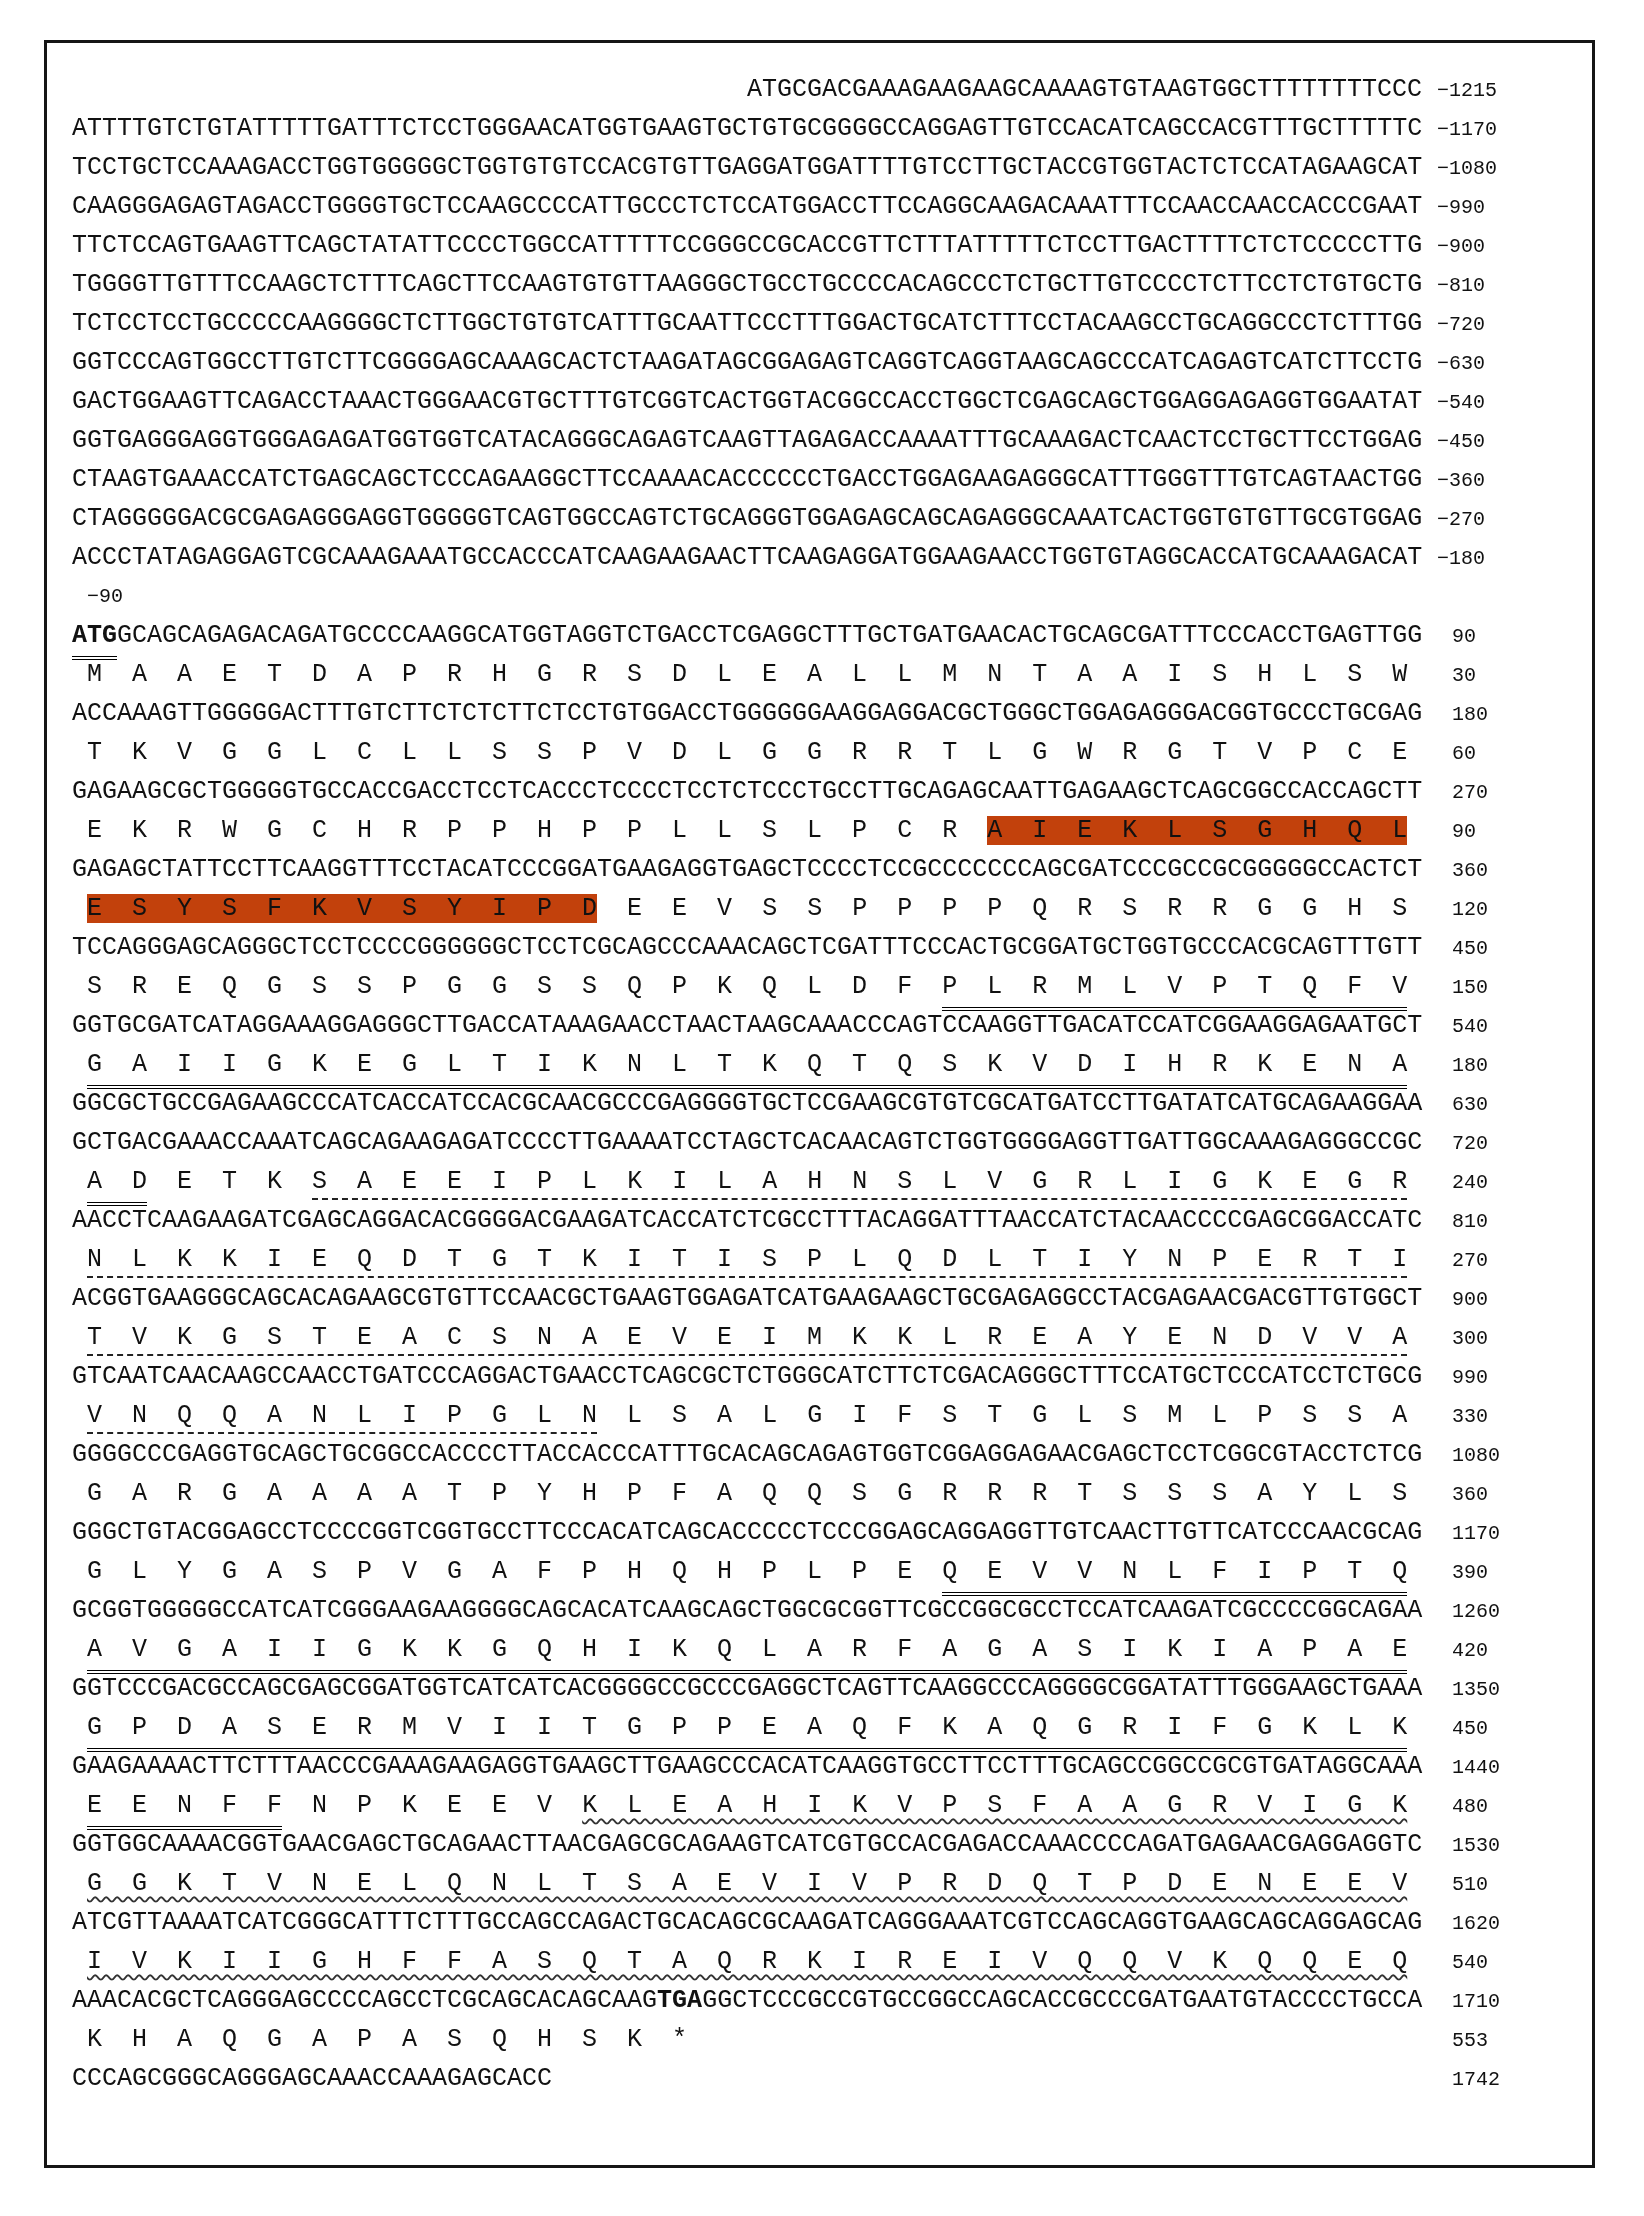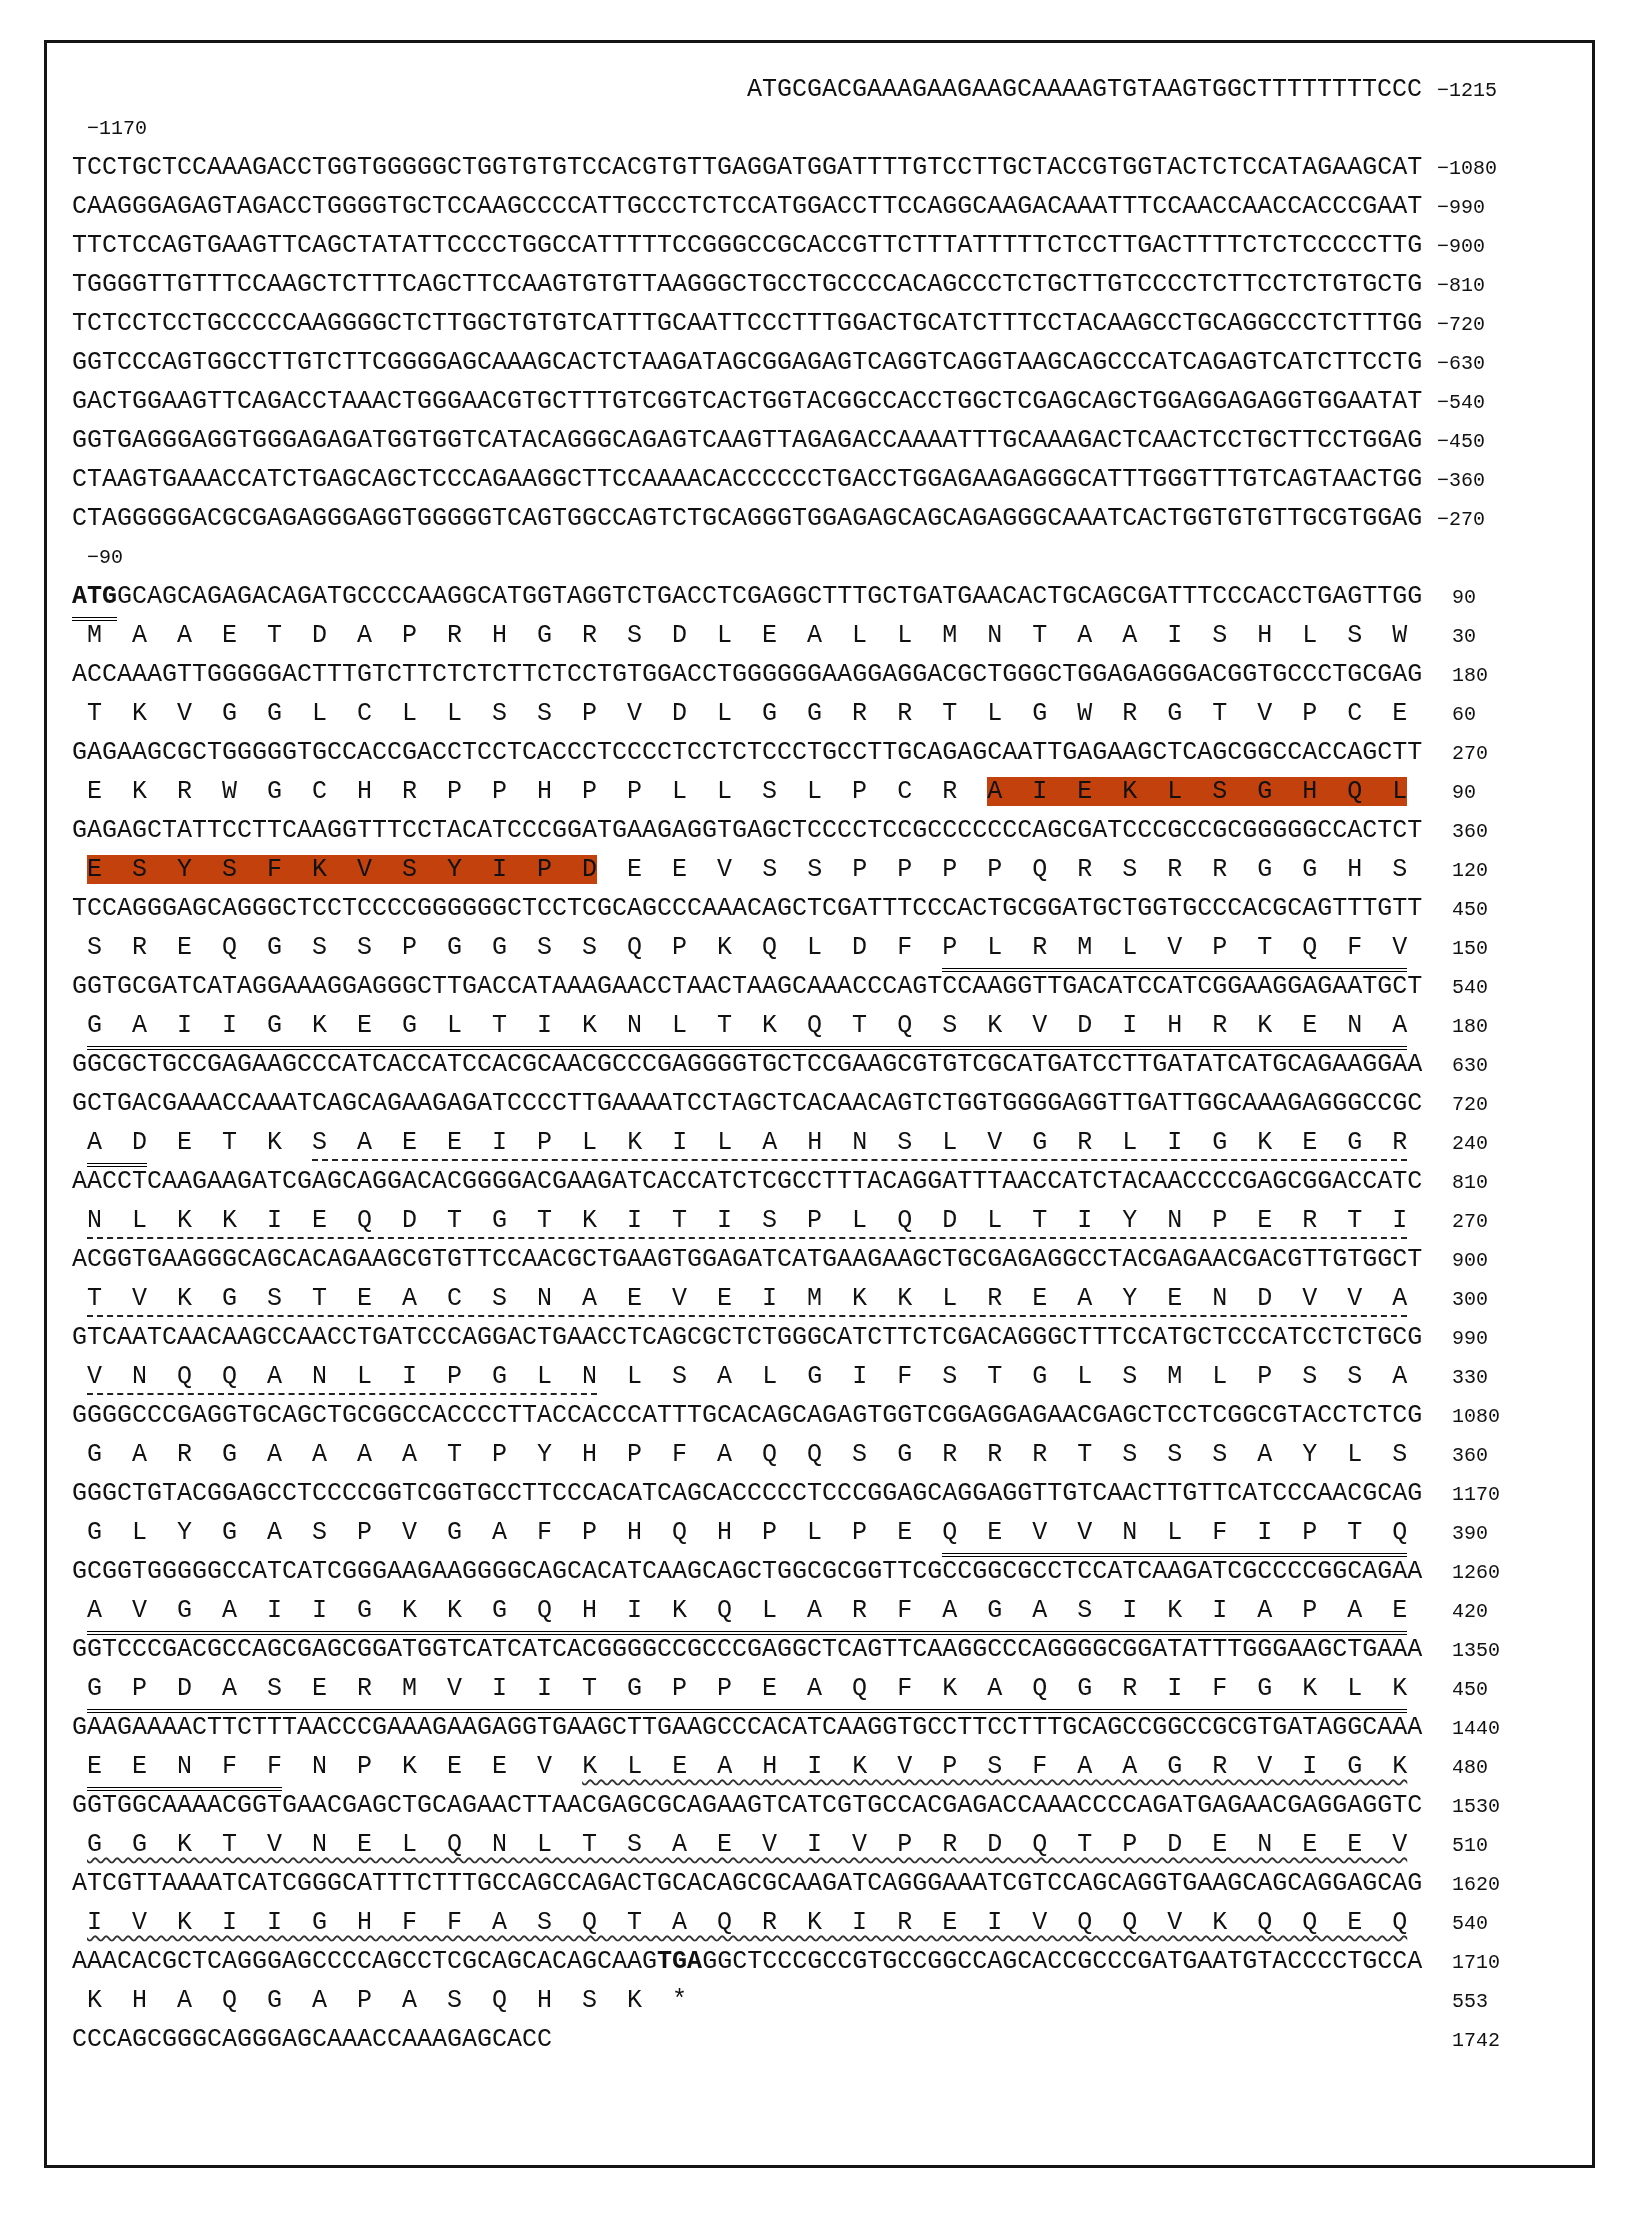--- a/index.html
+++ b/index.html
@@ -22,31 +22,32 @@
   .shade{background:#c2410c;}
   .b.dbl{border-bottom:4.8px double #000;}
 </style>
 </head>
 <body>
 
 <div class="page">
   <div class="frame">
     <div>
         <div class="row"><div class="seq right"><span>ATGCGACGAAAGAAGAAGCAAAAGTGTAAGTGGCTTTTTTTTCCC</span></div><div class="num neg">−1215</div></div>
-        <div class="row"><div class="num neg">−1170</div></div>
+        <div class="row"><div class="seq"><span>ATTTTGTCTGTATTTTTGATTTCTCCTGGGAACATGGTGAAGTGCTGTGCGGGGCCAGGAGTTGTCCACATCAGCCACGTTTGCTTTTTC</span></div><div class="num neg">−1170</div></div>
         <div class="row"><div class="seq"><span>TCCTGCTCCAAAGACCTGGTGGGGGCTGGTGTGTCCACGTGTTGAGGATGGATTTTGTCCTTGCTACCGTGGTACTCTCCATAGAAGCAT</span></div><div class="num neg">−1080</div></div>
         <div class="row"><div class="seq"><span>CAAGGGAGAGTAGACCTGGGGTGCTCCAAGCCCCATTGCCCTCTCCATGGACCTTCCAGGCAAGACAAATTTCCAACCAACCACCCGAAT</span></div><div class="num neg">−990</div></div>
         <div class="row"><div class="seq"><span>TTCTCCAGTGAAGTTCAGCTATATTCCCCTGGCCATTTTTCCGGGCCGCACCGTTCTTTATTTTTCTCCTTGACTTTTCTCTCCCCCTTG</span></div><div class="num neg">−900</div></div>
         <div class="row"><div class="seq"><span>TGGGGTTGTTTCCAAGCTCTTTCAGCTTCCAAGTGTGTTAAGGGCTGCCTGCCCCACAGCCCTCTGCTTGTCCCCTCTTCCTCTGTGCTG</span></div><div class="num neg">−810</div></div>
         <div class="row"><div class="seq"><span>TCTCCTCCTGCCCCCAAGGGGCTCTTGGCTGTGTCATTTGCAATTCCCTTTGGACTGCATCTTTCCTACAAGCCTGCAGGCCCTCTTTGG</span></div><div class="num neg">−720</div></div>
         <div class="row"><div class="seq"><span>GGTCCCAGTGGCCTTGTCTTCGGGGAGCAAAGCACTCTAAGATAGCGGAGAGTCAGGTCAGGTAAGCAGCCCATCAGAGTCATCTTCCTG</span></div><div class="num neg">−630</div></div>
         <div class="row"><div class="seq"><span>GACTGGAAGTTCAGACCTAAACTGGGAACGTGCTTTGTCGGTCACTGGTACGGCCACCTGGCTCGAGCAGCTGGAGGAGAGGTGGAATAT</span></div><div class="num neg">−540</div></div>
         <div class="row"><div class="seq"><span>GGTGAGGGAGGTGGGAGAGATGGTGGTCATACAGGGCAGAGTCAAGTTAGAGACCAAAATTTGCAAAGACTCAACTCCTGCTTCCTGGAG</span></div><div class="num neg">−450</div></div>
         <div class="row"><div class="seq"><span>CTAAGTGAAACCATCTGAGCAGCTCCCAGAAGGCTTCCAAAACACCCCCCTGACCTGGAGAAGAGGGCATTTGGGTTTGTCAGTAACTGG</span></div><div class="num neg">−360</div></div>
         <div class="row"><div class="seq"><span>CTAGGGGGACGCGAGAGGGAGGTGGGGGTCAGTGGCCAGTCTGCAGGGTGGAGAGCAGCAGAGGGCAAATCACTGGTGTGTTGCGTGGAG</span></div><div class="num neg">−270</div></div>
+        <div class="row"><div class="seq"><span>ACCCTATAGAGGAGTCGCAAAGAAATGCCACCCATCAAGAAGAACTTCAAGAGGATGGAAGAACCTGGTGTAGGCACCATGCAAAGACAT</span></div><div class="num neg">−180</div></div>
         <div class="row"><div class="num neg">−90</div></div>
         <div class="row"><div class="seq"><span class="b dbl">ATG</span><span>GCAGCAGAGACAGATGCCCCAAGGCATGGTAGGTCTGACCTCGAGGCTTTGCTGATGAACACTGCAGCGATTTCCCACCTGAGTTGG</span></div><div class="num">90</div></div>
         <div class="row"><div class="seq aa"><span>M  A  A  E  T  D  A  P  R  H  G  R  S  D  L  E  A  L  L  M  N  T  A  A  I  S  H  L  S  W</span></div><div class="num">30</div></div>
         <div class="row"><div class="seq"><span>ACCAAAGTTGGGGGACTTTGTCTTCTCTCTTCTCCTGTGGACCTGGGGGGAAGGAGGACGCTGGGCTGGAGAGGGACGGTGCCCTGCGAG</span></div><div class="num">180</div></div>
         <div class="row"><div class="seq aa"><span>T  K  V  G  G  L  C  L  L  S  S  P  V  D  L  G  G  R  R  T  L  G  W  R  G  T  V  P  C  E</span></div><div class="num">60</div></div>
         <div class="row"><div class="seq"><span>GAGAAGCGCTGGGGGTGCCACCGACCTCCTCACCCTCCCCTCCTCTCCCTGCCTTGCAGAGCAATTGAGAAGCTCAGCGGCCACCAGCTT</span></div><div class="num">270</div></div>
         <div class="row"><div class="seq aa"><span>E  K  R  W  G  C  H  R  P  P  H  P  P  L  L  S  L  P  C  R</span>  <span class="shade">A  I  E  K  L  S  G  H  Q  L</span></div><div class="num">90</div></div>
         <div class="row"><div class="seq"><span>GAGAGCTATTCCTTCAAGGTTTCCTACATCCCGGATGAAGAGGTGAGCTCCCCTCCGCCCCCCCAGCGATCCCGCCGCGGGGGCCACTCT</span></div><div class="num">360</div></div>
         <div class="row"><div class="seq aa"><span class="shade">E  S  Y  S  F  K  V  S  Y  I  P  D</span>  <span>E  E  V  S  S  P  P  P  P  Q  R  S  R  R  G  G  H  S</span></div><div class="num">120</div></div>
         <div class="row"><div class="seq"><span>TCCAGGGAGCAGGGCTCCTCCCCGGGGGGCTCCTCGCAGCCCAAACAGCTCGATTTCCCACTGCGGATGCTGGTGCCCACGCAGTTTGTT</span></div><div class="num">450</div></div>

